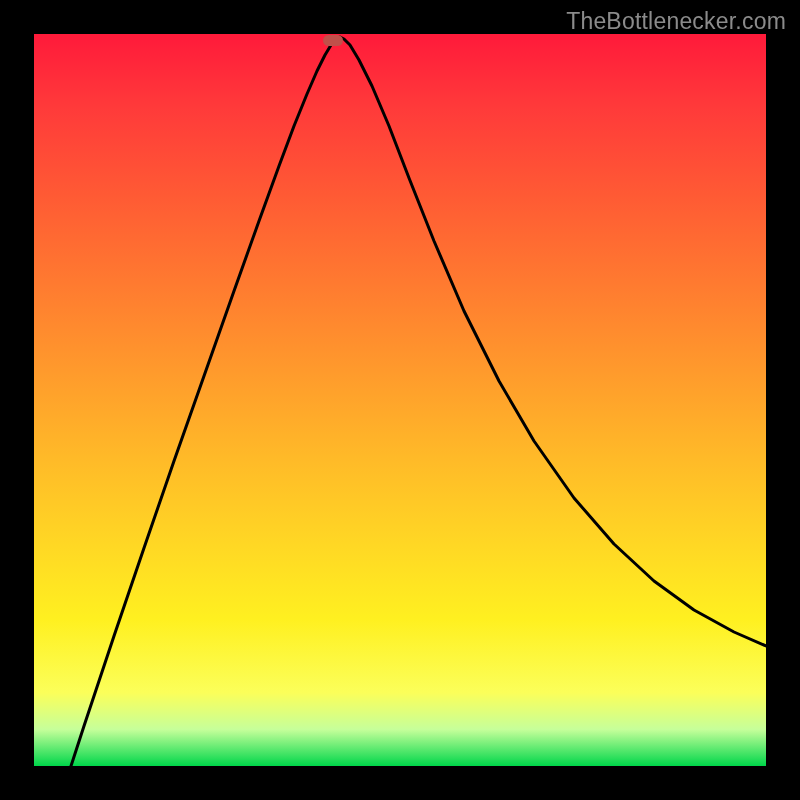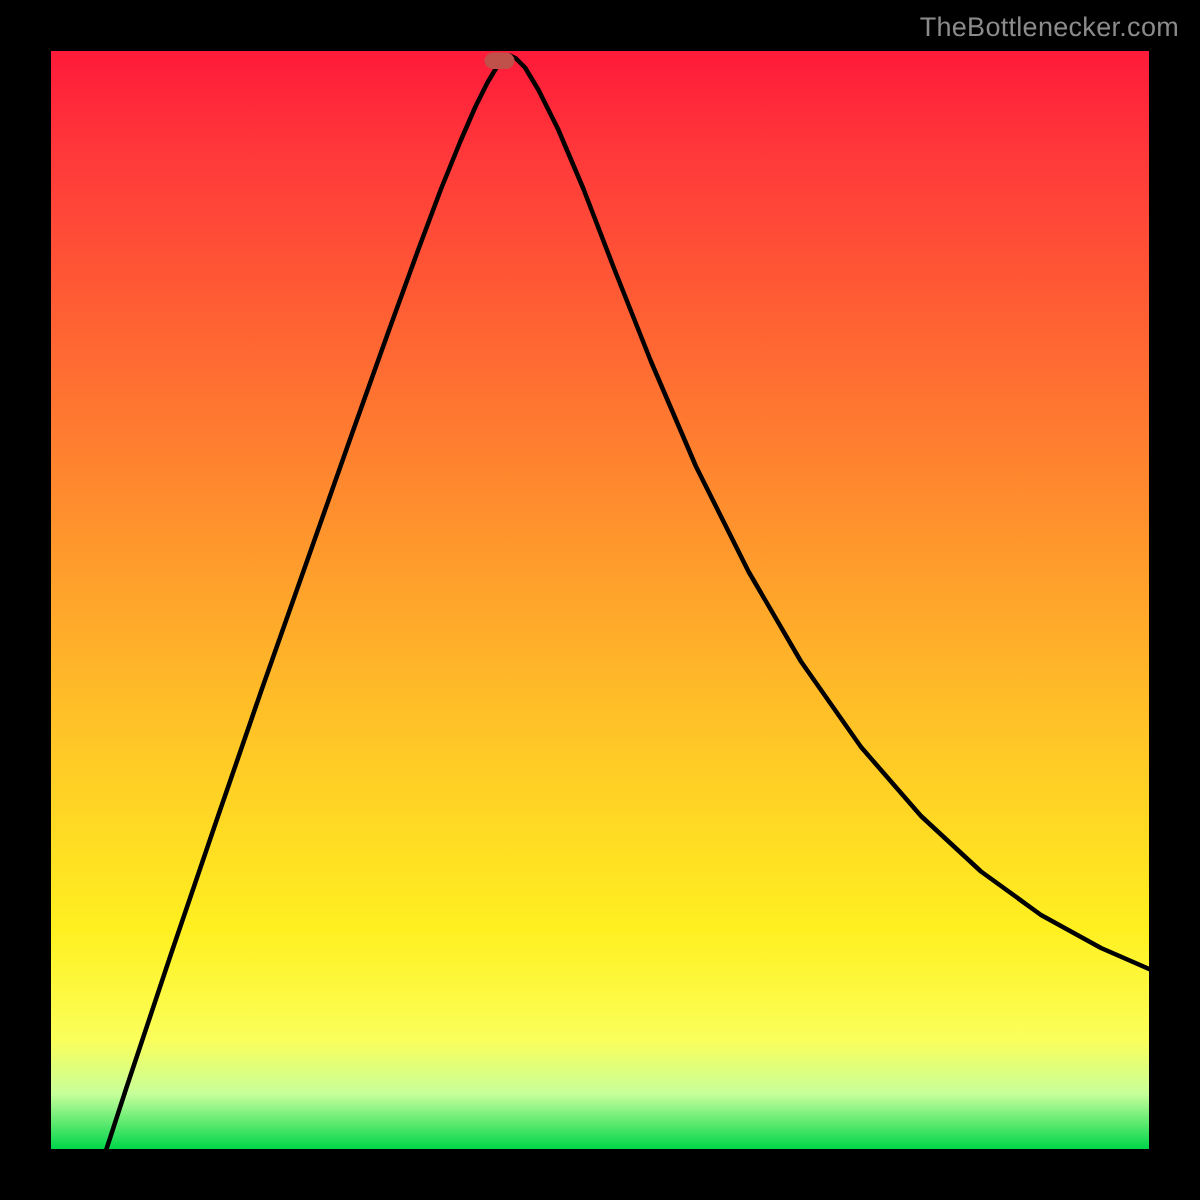--- a/index.html
+++ b/index.html
@@ -40,21 +40,21 @@
   .marker {
     position: absolute;
     background: #c0504a;
     border-radius: 6px;
   }
   .watermark {
     position: absolute;
     top: 8px;
     right: 14px;
     color: #8b8b8b;
-    font-size: 18px;
+    font-size: 23px;
     letter-spacing: 0.2px;
     font-weight: 500;
   }
   svg.curve {
     position: absolute;
     inset: 0;
   }
 </style>
 </head>
 <body>

